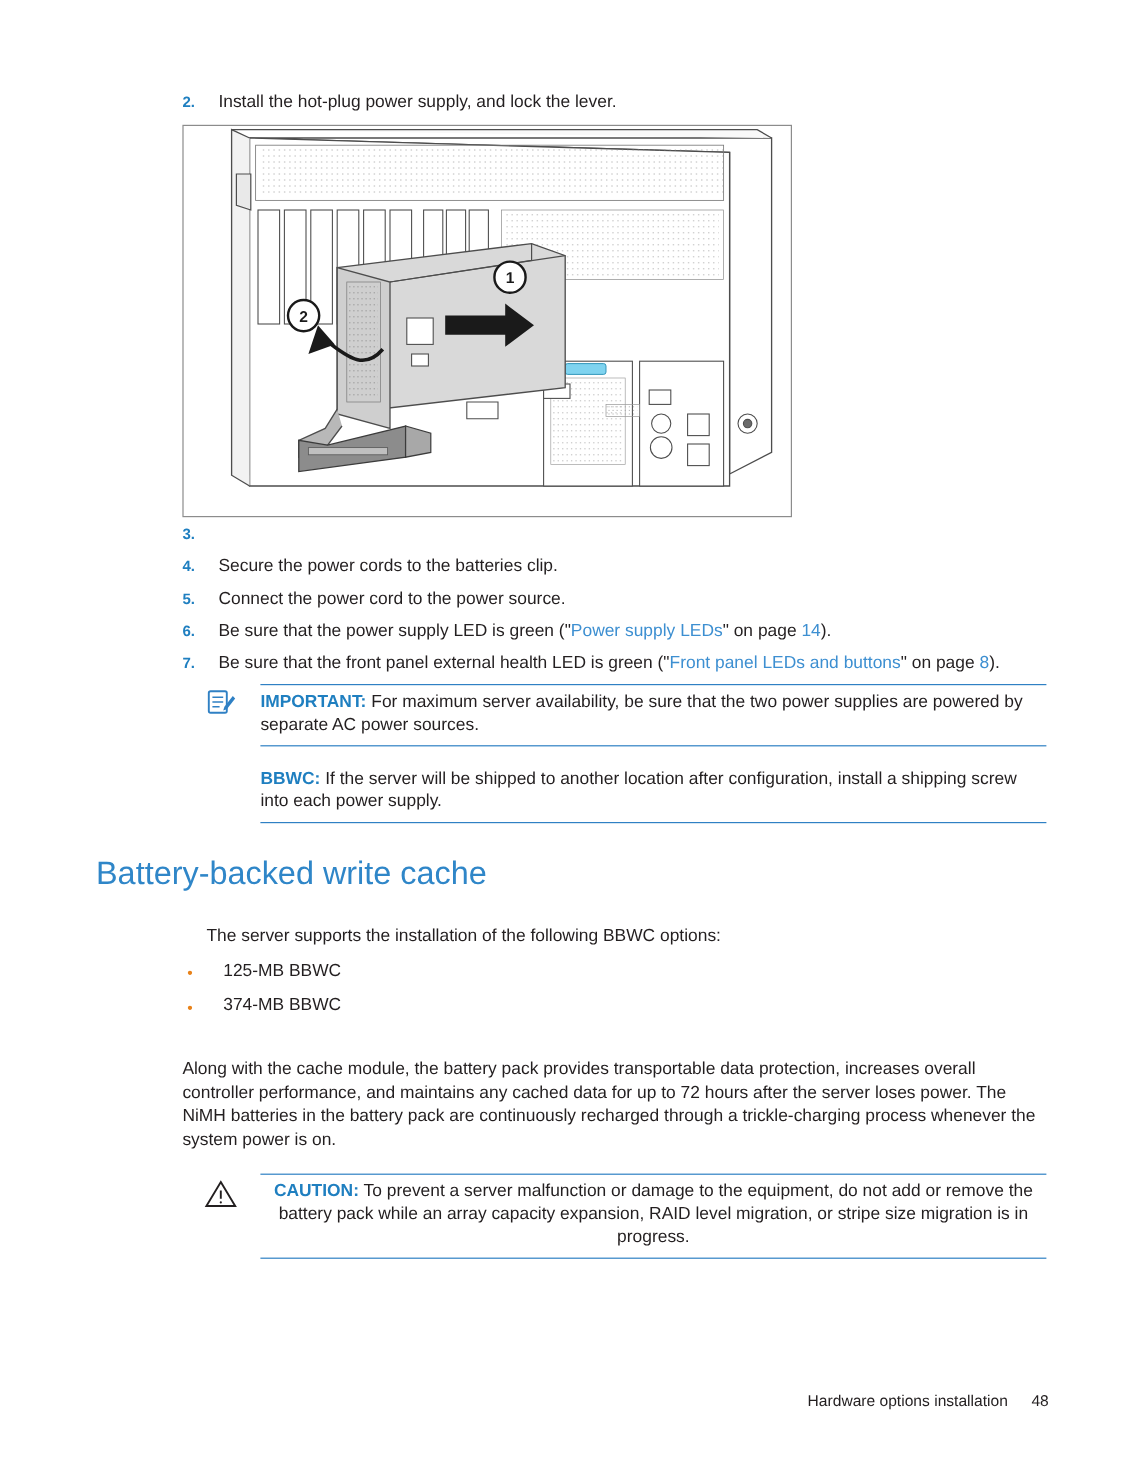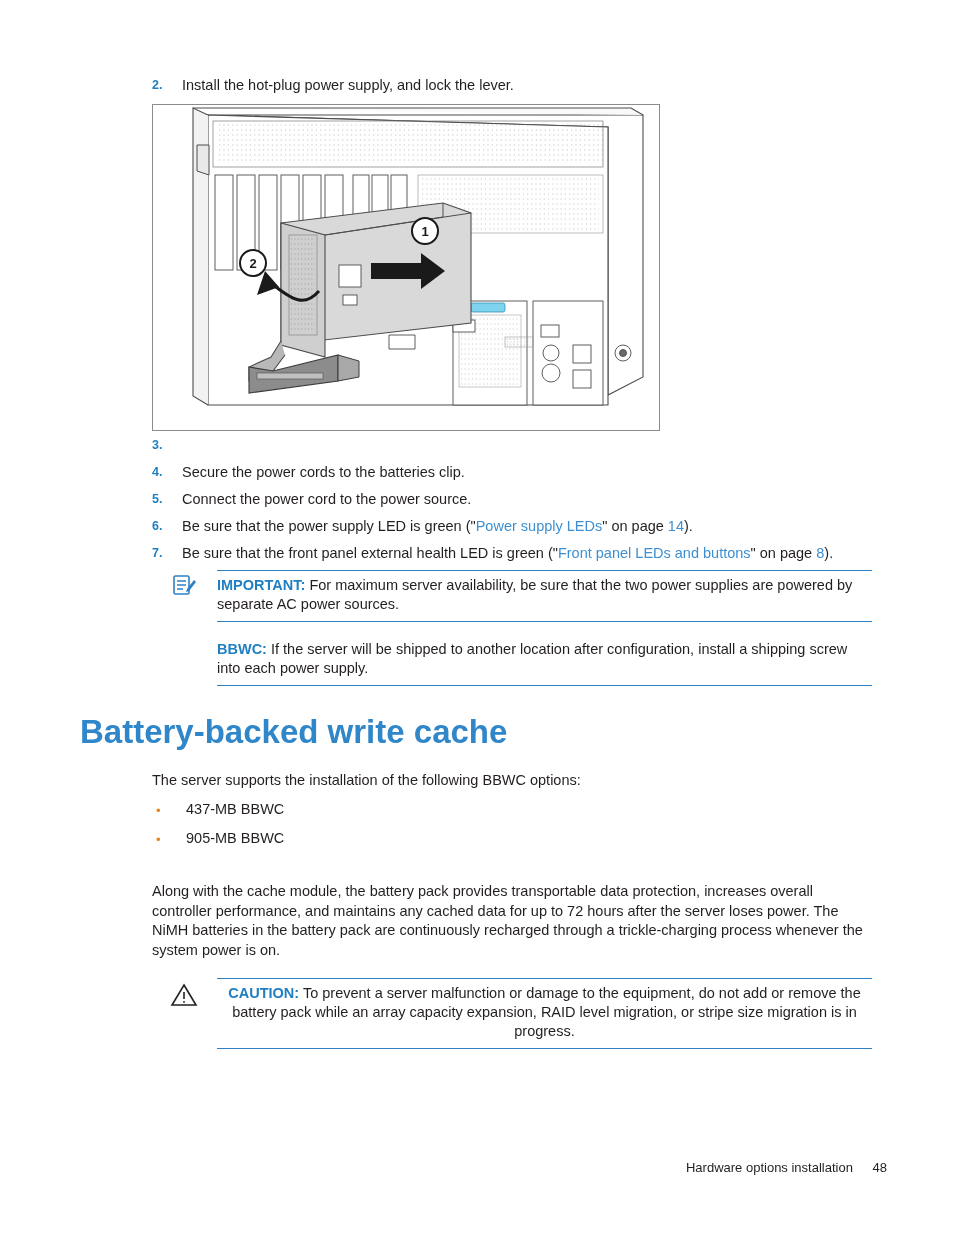--- a/index.html
+++ b/index.html
@@ -82,22 +82,22 @@
     left: 168px;
     width: 32px;
     text-align: center;
   }
 
   h1.chapter {
     position: absolute;
     left: 80px;
     top: 713px;
     margin: 0;
-    font-size: 33px;
-    font-weight: bold;
+    font-size: 27px;
+    font-weight: normal;
     color: #2f86c8;
     letter-spacing: 0px;
   }
 
   .para {
     position: absolute;
     left: 152px;
     width: 720px;
     font-size: 14.5px;
     line-height: 19.5px;
@@ -122,21 +122,20 @@
   }
 
   .footer {
     position: absolute;
     left: 0;
     top: 1160px;
     width: 874px;
     text-align: right;
     font-size: 13px;
     color: #231f20;
-    margin-left: 13px;
   }
   .footer .pg {
     display: inline-block;
     margin-left: 16px;
   }
 </style>
 </head>
 <body>
 
 <div class="page">
@@ -306,29 +305,29 @@
   <div class="notice" style="top:635px;">
     <div class="notice-body">
       <span class="notice-label">BBWC:</span>
       <span>If the server will be shipped to another location after configuration, install a shipping screw into each power supply.</span>
     </div>
     <div class="notice-rule"></div>
   </div>
 
   <h1 class="chapter">Battery-backed write cache</h1>
 
-  <div class="para" style="top:771px;">The server supports the installation of the following BBWC options:</div>
+  <div class="para" style="top:771px;margin-left:20px;">The server supports the installation of the following BBWC options:</div>
 
   <div class="bullet" style="top:801px;">
     <div class="bullet-dot">•</div>
-    <div>437-MB BBWC</div>
+    <div>125-MB BBWC</div>
   </div>
   <div class="bullet" style="top:830px;">
     <div class="bullet-dot">•</div>
-    <div>905-MB BBWC</div>
+    <div>374-MB BBWC</div>
   </div>
 
   <div class="para" style="top:882px; width:718px;">Along with the cache module, the battery pack provides transportable data protection, increases overall controller performance, and maintains any cached data for up to 72 hours after the server loses power. The NiMH batteries in the battery pack are continuously recharged through a trickle-charging process whenever the system power is on.</div>
 
   <div class="notice-icon" style="top:982px;">
     <svg width="28" height="26" viewBox="0 0 28 26">
       <path d="M14 3 L26 23 L2 23 Z" fill="none" stroke="#231f20" stroke-width="1.6"></path>
       <path d="M14 10 L14 17" stroke="#231f20" stroke-width="1.6"></path>
       <circle cx="14" cy="20" r="0.9" fill="#231f20"></circle>
     </svg>

